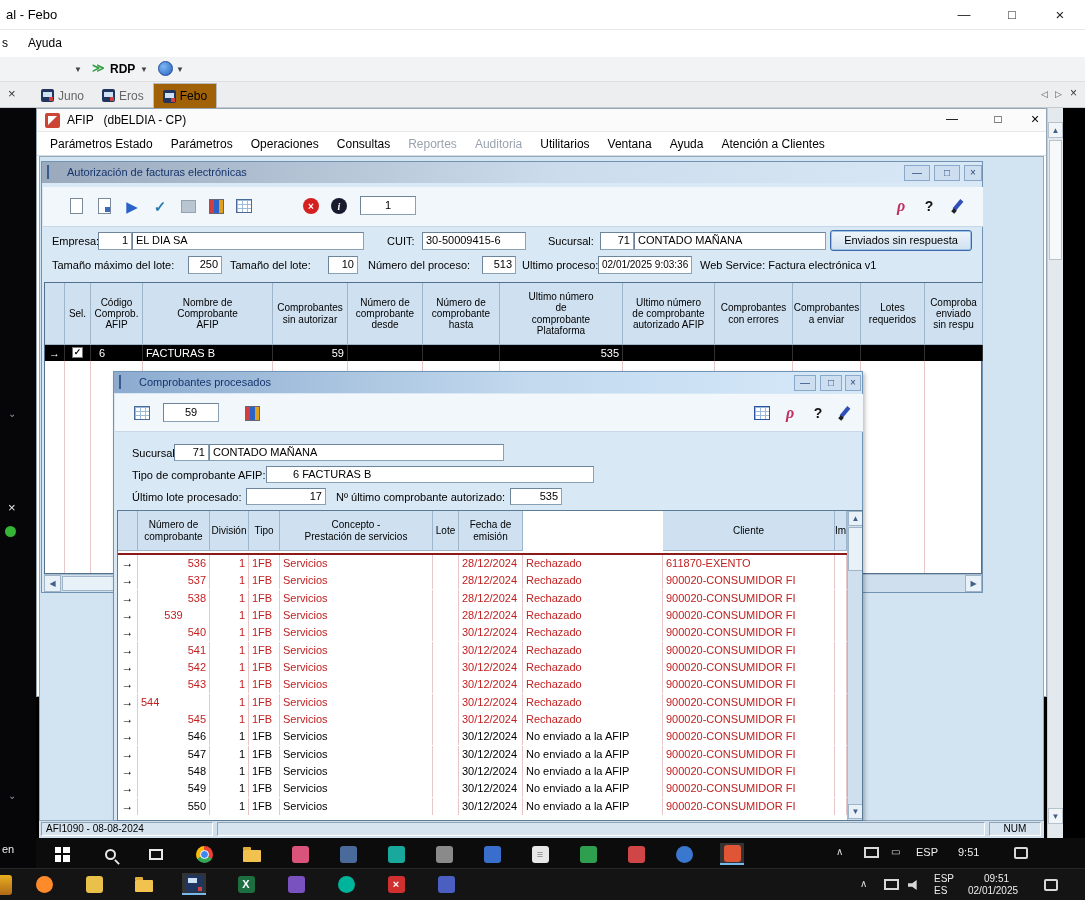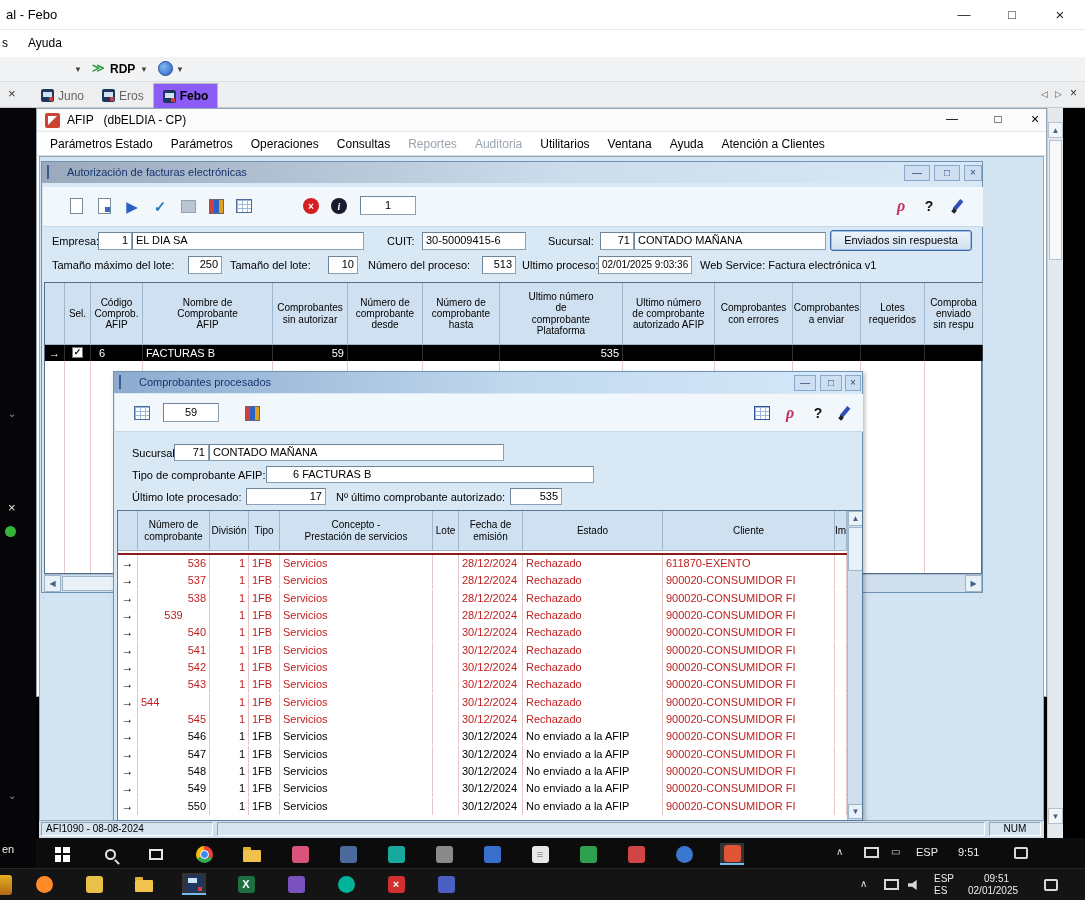--- a/index.html
+++ b/index.html
@@ -3,21 +3,21 @@
 <meta charset="utf-8">
 <style>
   *{margin:0;padding:0;box-sizing:border-box;}
   html,body{width:1085px;height:900px;}
   body{font-family:"Liberation Sans",sans-serif;background:#000;position:relative;overflow:hidden;font-size:11px;color:#000;}
   .abs{position:absolute;}
   
   .octl{position:absolute;top:0;width:44px;height:30px;text-align:center;line-height:30px;font-size:13px;color:#222;cursor:default;}
   .caret{font-size:8px;color:#444;}
   .tab{display:inline-flex;align-items:center;gap:4px;height:25px;padding:0 9px;font-size:12px;color:#666;}
-  .tab.active{background:#8b5cf6;color:#000;font-weight:bold;border:1px solid #b6bcc2;border-bottom:none;}
+  .tab.active{background:#a16207;color:#000;font-weight:normal;border:1px solid #b6bcc2;border-bottom:none;}
   .rdc-icon{width:13px;height:13px;background:#20365e;position:relative;border-radius:2px;flex:0 0 auto;}
   .rdc-icon::after{content:"";position:absolute;left:2px;top:3px;width:9px;height:5px;background:#cfe2f4;}
   .rdc-icon::before{content:"";position:absolute;right:1px;bottom:1px;width:4px;height:4px;background:#d04040;}
   
   .menu-item{font-size:12px;line-height:24px;padding:0 9px;color:#000;}
   .menu-item.disabled{color:#9aa4ae;}
   .mwbtn{position:absolute;top:3px;height:16px;background:#ccdef0;border:1px solid #8aa8c8;color:#2a4a7a;font-size:10px;text-align:center;line-height:13px;}
   .fld{position:absolute;background:#fff;border:1px solid #8aa0b4;border-top-color:#6e849a;border-left-color:#6e849a;font-size:11px;line-height:15px;padding:0 3px;overflow:hidden;white-space:nowrap;}
   .fr{text-align:right;}
   .lb{position:absolute;font-size:11px;white-space:nowrap;}
@@ -338,21 +338,20 @@
             <div class="ghc" style="left: 0px; top: 0px; width: 20px; height: 40px;"></div>
             <div class="ghc" style="left: 20px; top: 0px; width: 72px; height: 40px;">Número de
 comprobante</div>
             <div class="ghc" style="left: 92px; top: 0px; width: 39px; height: 40px;">División</div>
             <div class="ghc" style="left: 131px; top: 0px; width: 31px; height: 40px;">Tipo</div>
             <div class="ghc" style="left: 162px; top: 0px; width: 153px; height: 40px;">Concepto -
 Prestación de servicios</div>
             <div class="ghc" style="left: 315px; top: 0px; width: 26px; height: 40px;">Lote</div>
             <div class="ghc" style="left: 341px; top: 0px; width: 64px; height: 40px;">Fecha de
 emisión</div>
-            <div class="ghc" style="left: 405px; top: 0px; width: 140px; height: 40px;">Estado</div>
             <div class="ghc" style="left: 545px; top: 0px; width: 172px; height: 40px;">Cliente</div>
             <div class="ghc" style="left: 717px; top: 0px; width: 12px; height: 40px;">Im</div>
           </div>
         <div class="abs" style="left:0;top:42px;width:729px;height:2px;background:#8b1a1a;"></div>
         <div class="abs" style="left:0;top:44px;width:729px;height:265px;overflow:hidden;">
             <div style="position: absolute; left: 0px; top: 0px; width: 729px; height: 17px;">
               <div class="pdc marker" style="left: 0px; top: 0px; width: 20px; text-align: center;">→</div>
               <div class="pdc red" style="left: 20px; top: 0px; width: 72px; text-align: right;">536</div>
               <div class="pdc red" style="left: 92px; top: 0px; width: 39px; text-align: right;">1</div>
               <div class="pdc red" style="left: 131px; top: 0px; width: 31px; text-align: left;">1FB</div>

